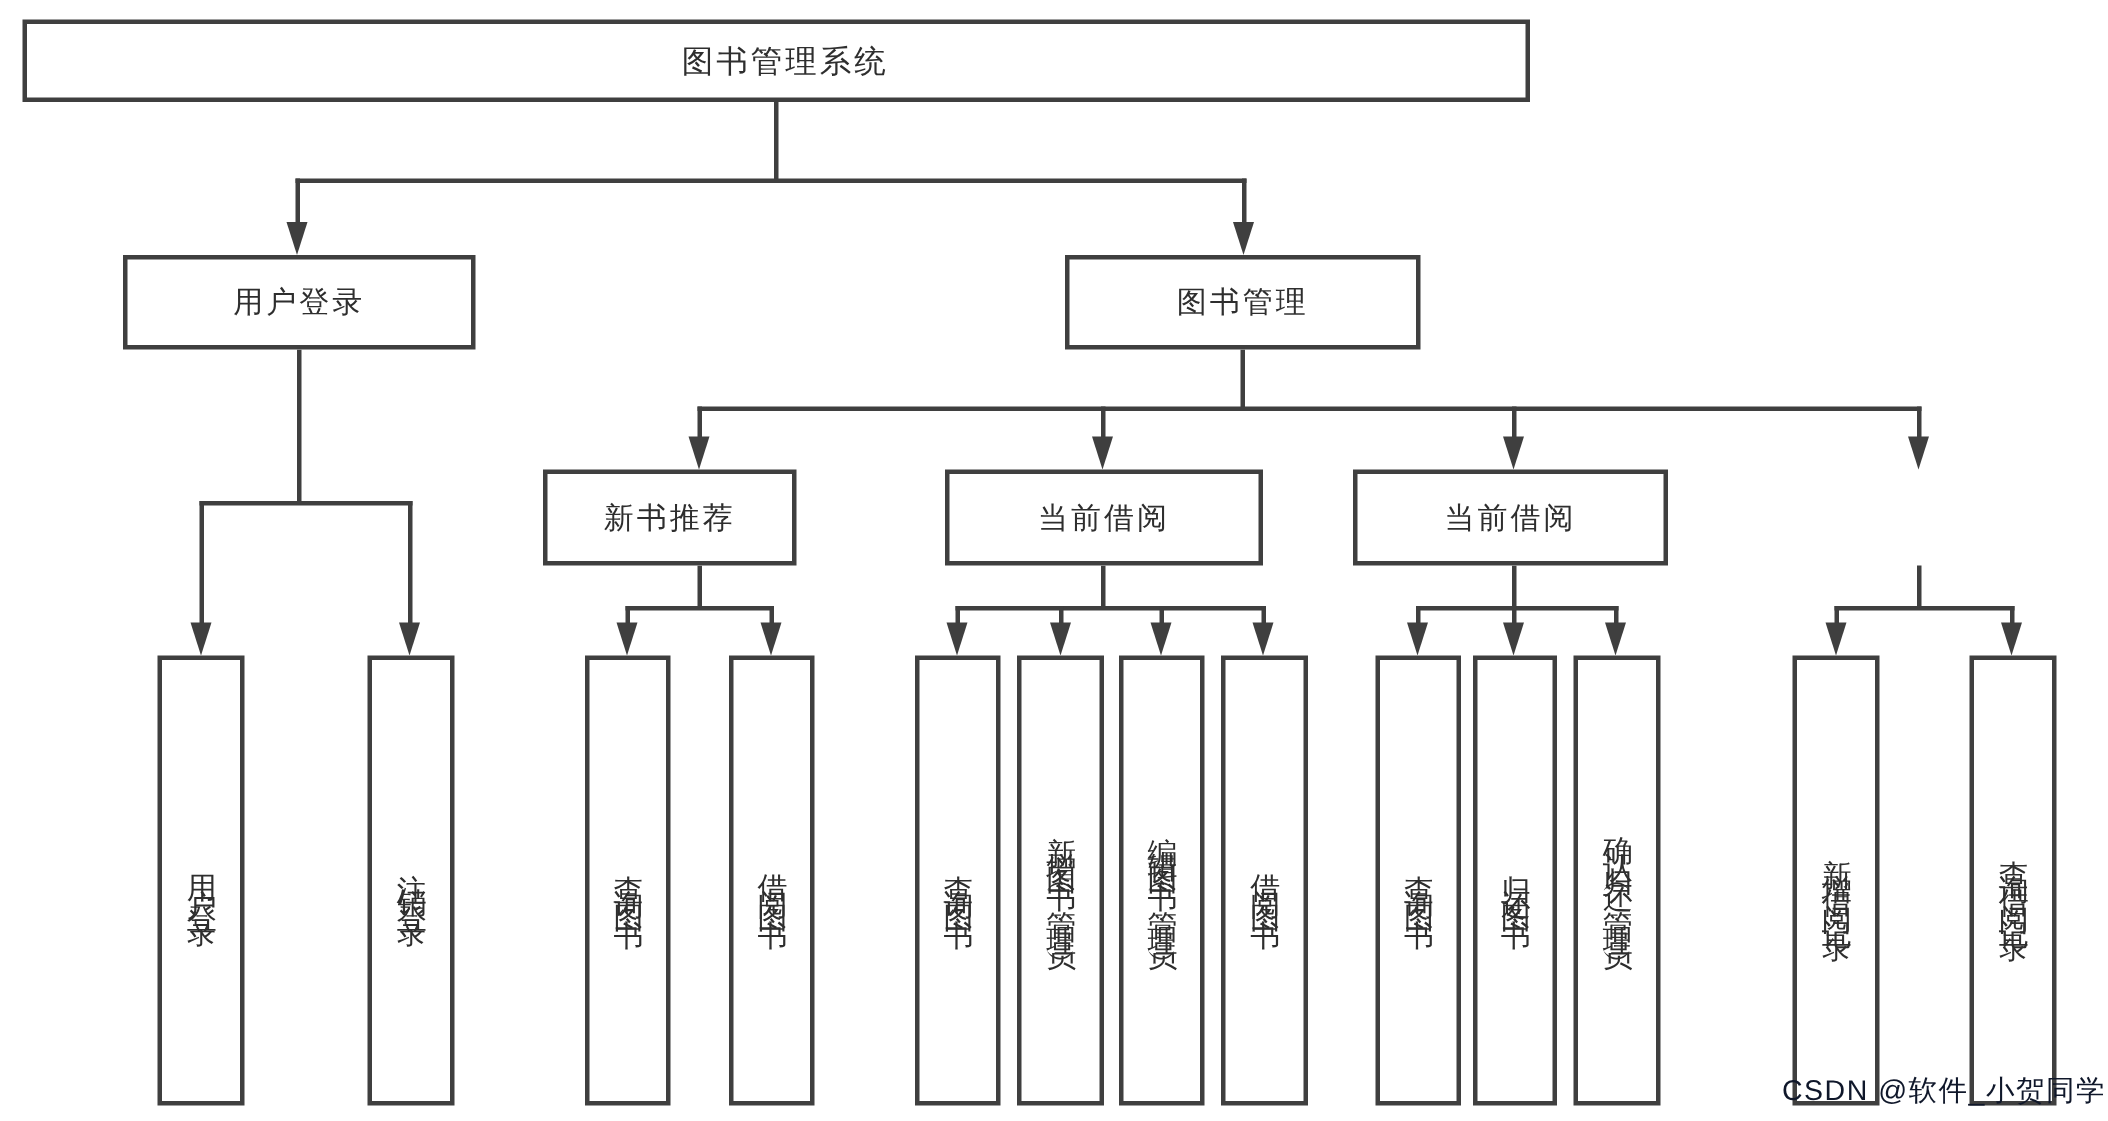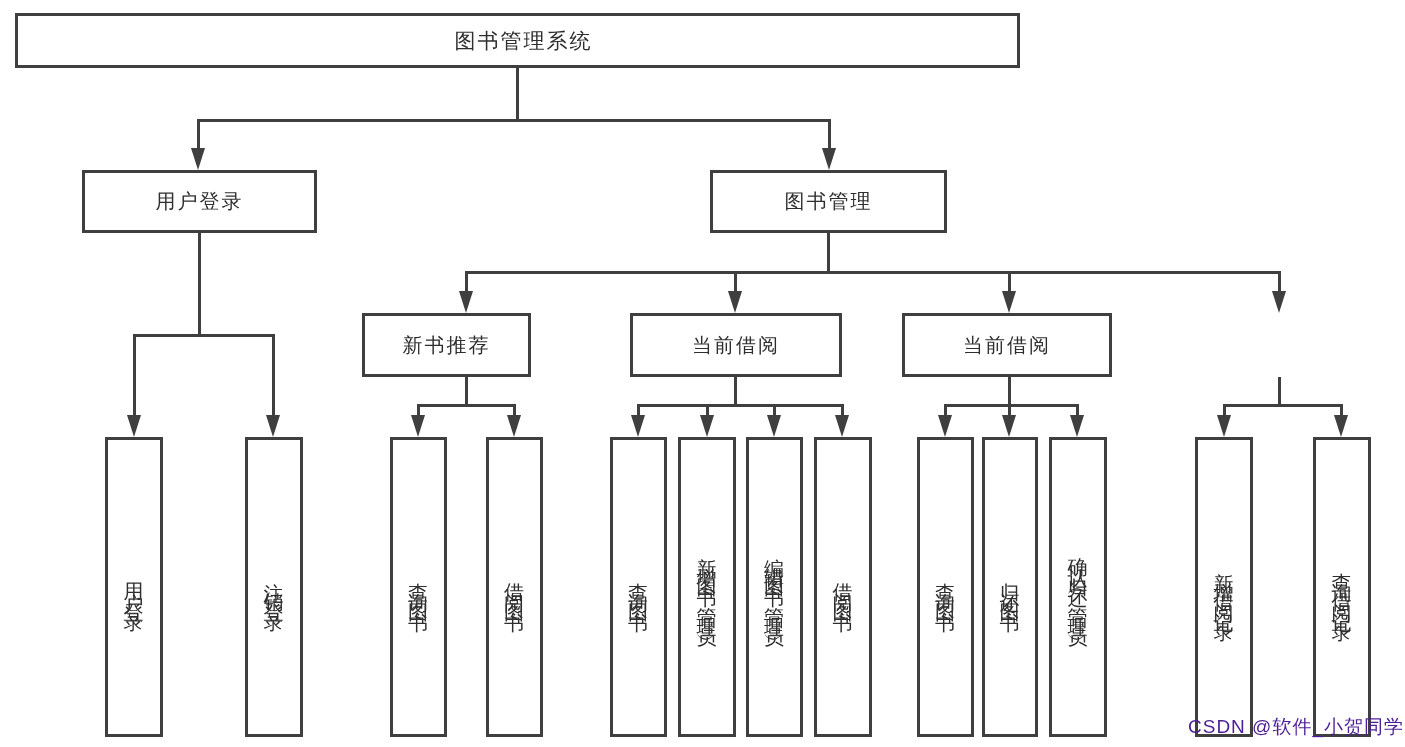--- a/index.html
+++ b/index.html
@@ -21,21 +21,21 @@
   .ln{position:absolute;background:#3f3f3f;z-index:1;}
   .v{width:3px;}
   .h{height:3px;}
   .ar{
     position:absolute;width:0;height:0;z-index:1;
     border-left:7px solid transparent;border-right:7px solid transparent;
     border-top:22px solid #3f3f3f;
   }
   .watermark{
     position:absolute;left:1188px;top:714px;z-index:3;
-    color:#4c1d95;font-size:19px;letter-spacing:1px;white-space:nowrap;
+    color:#0f172a;font-size:19px;letter-spacing:1px;white-space:nowrap;
   }
 </style>
 </head>
 <body>
 
 <div id="stage">
 
   <div class="node root" style="left:15px;top:13px;width:1005px;height:55px;">图书管理系统</div>
 
   <div class="node" style="left:82px;top:170px;width:235px;height:63px;">用户登录</div>

